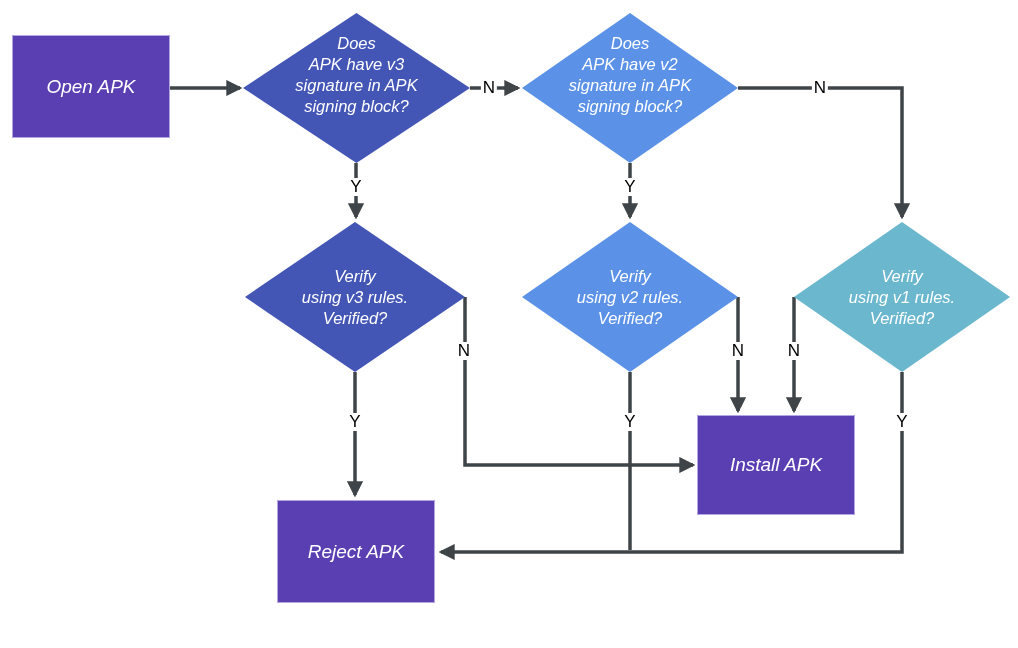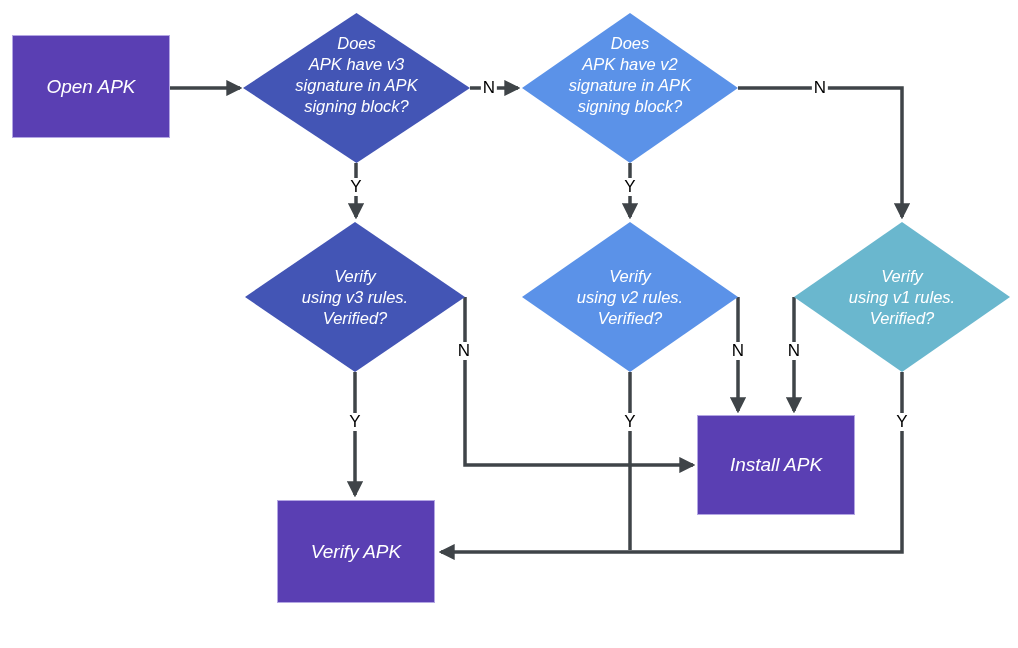--- a/index.html
+++ b/index.html
@@ -82,21 +82,21 @@
 
   <div class="node rect" style="left:12px; top:35px; width:156px; height:101px;">
     <span class="node-label">Open APK</span>
   </div>
 
   <div class="node rect" style="left:697px; top:415px; width:156px; height:98px;">
     <span class="node-label">Install APK</span>
   </div>
 
   <div class="node rect" style="left:277px; top:500px; width:156px; height:101px;">
-    <span class="node-label">Verify APK</span>
+    <span class="node-label">Reject APK</span>
   </div>
 
   <div class="node diamond q fill-indigo" style="left:243px; top:13px; width:227px; height:150px;">
     <span class="node-label">Does
 APK have v3
 signature in APK
 signing block?</span>
   </div>
 
   <div class="node diamond q fill-blue" style="left:522px; top:13px; width:216px; height:150px;">

